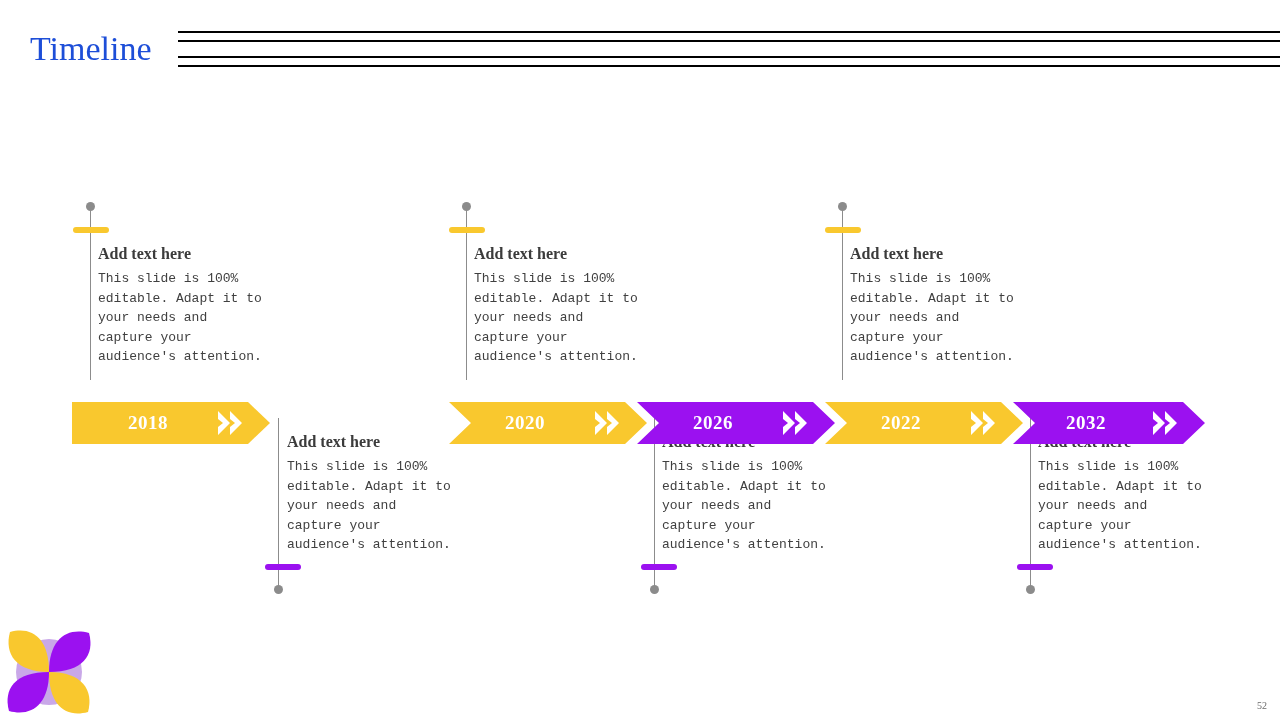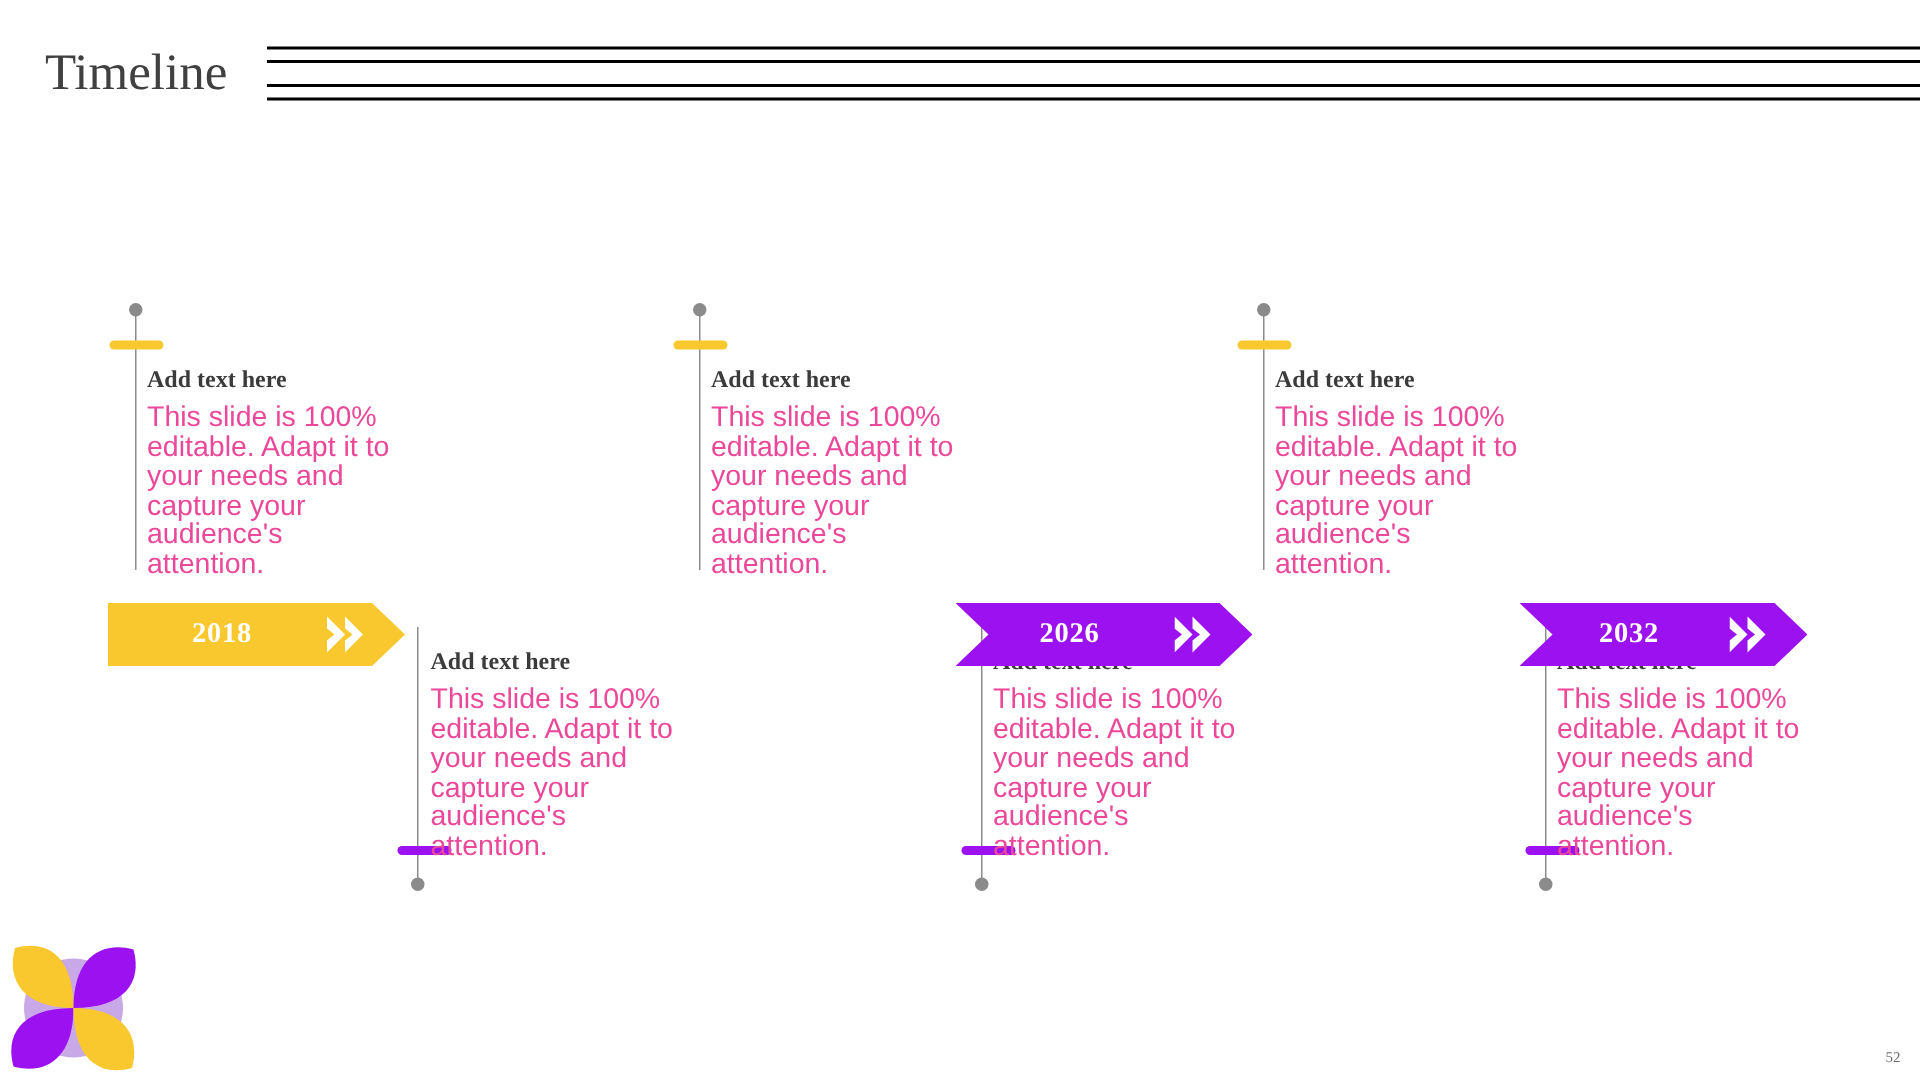--- a/index.html
+++ b/index.html
@@ -17,21 +17,21 @@
   }
 
   
   .slide-title {
     position: absolute;
     left: 30px;
     top: 27px;
     font-family: "Liberation Serif", serif;
     font-size: 34px;
     line-height: 44px;
-    color: #404040;
+    color: #1d4ed8;
     white-space: nowrap;
   }
   .title-rules {
     position: absolute;
     left: 178px;
     top: 28px;
     right: 0px;
     height: 42px;
   }
   .title-rules .rule {
@@ -105,24 +105,24 @@
   }
   .tl-block .blk-heading {
     font-family: "Liberation Serif", serif;
     font-weight: bold;
     font-size: 16px;
     color: #3b3b3b;
     white-space: nowrap;
     margin: 0;
   }
   .tl-block .blk-body {
-    font-family: Liberation Sans, sans-serif;
-    font-size: 19px;
+    font-family: Liberation Mono, monospace;
+    font-size: 13px;
     line-height: 19.5px;
-    color: #ec4899;
+    color: #404040;
     margin: 6px 0 0 0;
   }
 
   
   .conn-line {
     position: absolute;
     width: 1px;
     background: #8c8c8c;
   }
   .conn-dot {
@@ -237,32 +237,52 @@
     <div class="seg-year">2018</div>
     <div class="seg-arrow">
       <svg viewBox="0 0 28 26" width="28" height="26" aria-hidden="true">
         <polygon points="0,1 12,13 0,25 0,17 5,13 0,9" fill="#ffffff"></polygon>
         <polygon points="12,1 24,13 12,25 12,17 17,13 12,9" fill="#ffffff"></polygon>
       </svg>
     </div>
   </div>
 
 
+  <div class="seg yellow notched" style="left:377px; width:198px;">
+    <div class="seg-shape"></div>
+    <div class="seg-year">2020</div>
+    <div class="seg-arrow">
+      <svg viewBox="0 0 28 26" width="28" height="26" aria-hidden="true">
+        <polygon points="0,1 12,13 0,25 0,17 5,13 0,9" fill="#ffffff"></polygon>
+        <polygon points="12,1 24,13 12,25 12,17 17,13 12,9" fill="#ffffff"></polygon>
+      </svg>
+    </div>
+  </div>
 
   <div class="seg purple notched" style="left:565px; width:198px;">
     <div class="seg-shape"></div>
     <div class="seg-year">2026</div>
     <div class="seg-arrow">
       <svg viewBox="0 0 28 26" width="28" height="26" aria-hidden="true">
         <polygon points="0,1 12,13 0,25 0,17 5,13 0,9" fill="#ffffff"></polygon>
         <polygon points="12,1 24,13 12,25 12,17 17,13 12,9" fill="#ffffff"></polygon>
       </svg>
     </div>
   </div>
 
+  <div class="seg yellow notched" style="left:753px; width:198px;">
+    <div class="seg-shape"></div>
+    <div class="seg-year">2022</div>
+    <div class="seg-arrow">
+      <svg viewBox="0 0 28 26" width="28" height="26" aria-hidden="true">
+        <polygon points="0,1 12,13 0,25 0,17 5,13 0,9" fill="#ffffff"></polygon>
+        <polygon points="12,1 24,13 12,25 12,17 17,13 12,9" fill="#ffffff"></polygon>
+      </svg>
+    </div>
+  </div>
 
   <div class="seg purple notched" style="left:941px; width:192px;">
     <div class="seg-shape"></div>
     <div class="seg-year">2032</div>
     <div class="seg-arrow">
       <svg viewBox="0 0 28 26" width="28" height="26" aria-hidden="true">
         <polygon points="0,1 12,13 0,25 0,17 5,13 0,9" fill="#ffffff"></polygon>
         <polygon points="12,1 24,13 12,25 12,17 17,13 12,9" fill="#ffffff"></polygon>
       </svg>
     </div>

